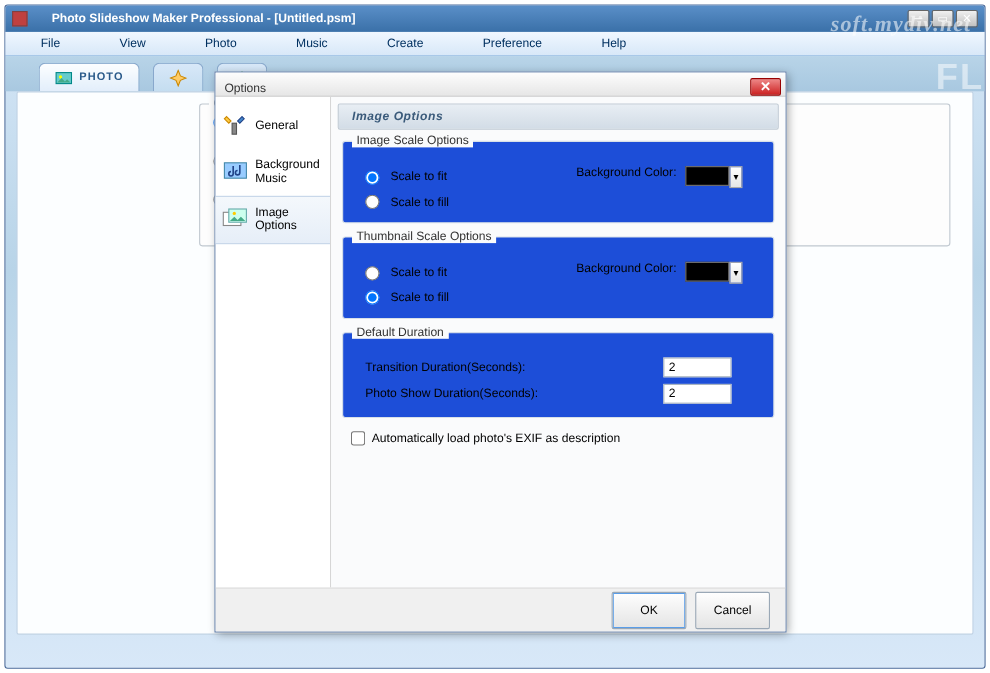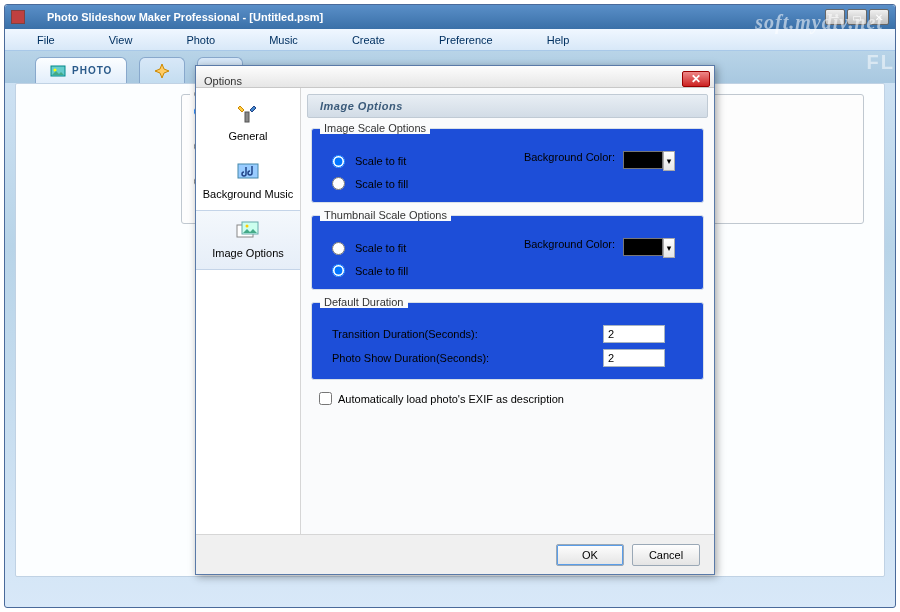--- a/index.html
+++ b/index.html
@@ -24,47 +24,47 @@
   .client { position: absolute; top: 78px; left: 10px; right: 10px; bottom: 30px; background: #fcfeff; border: 1px solid #c0d2e4; border-radius: 2px; }
 
   .fieldset-bg { position:absolute; left:165px; top:10px; right:20px; height:130px; border:1px solid #c0c8d0; border-radius:3px; background:#fdfdfd; }
   .fieldset-legend { position:absolute; left:8px; top:-7px; background:#fdfdfd; padding:0 4px; color:#333; }
 
   .radio-row { display:flex; align-items:center; gap:6px; margin:10px 0 0 12px; }
 
   .statusbar { position:absolute; left:0; right:0; bottom:0; height:20px; padding:3px 8px; color:#003060; background:linear-gradient(#e4f0fa,#d4e6f6);}
 
   .watermark { position:absolute; top:6px; right:12px; color:rgba(255,255,255,.55); font-family:Georgia,serif; font-size:20px; font-style:italic; font-weight:bold; letter-spacing:1px; pointer-events:none; }
-  .watermark-fl { position:absolute; top:46px; right:0; color:rgba(255,255,255,.5); font-family:Arial; font-size:20px; font-weight:bold; letter-spacing:2px; pointer-events:none; }
+  .watermark-fl { position:absolute; top:46px; right:0; color:rgba(255,255,255,.5); font-family:Arial; font-size:33px; font-weight:bold; letter-spacing:2px; pointer-events:none; }
 
   
   .dialog { position:absolute; left:195px; top:65px; width:520px; height:510px; background:#f0f0f0; border:1px solid #5a7aa8; box-shadow:2px 2px 8px rgba(0,0,0,.35); }
   .dialog-titlebar { height:22px; background:linear-gradient(#fdfdfd,#e6e6e6); border-bottom:1px solid #c8c8c8; display:flex; align-items:flex-end; padding:0 4px 0 8px; }
   .dialog-title { flex:1; color:#333; }
   .dialog-close { width:28px; height:16px; background:linear-gradient(#e88,#c22); border:1px solid #900; border-radius:2px; display:flex; align-items:center; justify-content:center; color:#fff; font-weight:bold; font-size:12px; line-height:1; }
   .dialog-body { display:flex; height:446px; }
   .nav { width:105px; background:#fff; border-right:1px solid #d6d6d6; display:flex; flex-direction:column; padding-top:6px; }
-  .nav-item { display:flex; flex-direction:column; align-items:center; padding:8px 4px 10px; gap:4px; }
+  .nav-item { display:flex; flex-direction:row; align-items:center; padding:8px 4px 10px; gap:4px; }
   .nav-item.active { background:linear-gradient(#f4f8fc,#e6eef8); border-top:1px solid #c4d4e8; border-bottom:1px solid #c4d4e8; }
   .nav-icon { width:28px; height:24px; display:flex; align-items:center; justify-content:center; }
   .nav-icon svg{width:28px;height:24px;}
   .content { flex:1; background:#fafbfc; }
   .panel-header { height:24px; margin:6px 6px 10px; background:linear-gradient(#e8eef4,#d2dce6); border:1px solid #c0cad4; border-radius:2px; display:flex; align-items:center; padding-left:12px; color:#3a5a7a; font-style:italic; font-weight:bold; letter-spacing:.5px; }
   .section { margin:0 10px 12px; border:1px solid #d8e0e8; border-radius:3px; background:#1d4ed8; position:relative; padding:16px 10px 12px; }
   .section-title { position:absolute; left:8px; top:-7px; background:#fafbfc; padding:0 4px; color:#333; }
   .row { display:flex; align-items:center; margin:6px 0 0 10px; gap:10px; }
   .row .right { margin-left:auto; display:flex; gap:8px; margin-right:18px; }
   .color-swatch { width:40px; height:18px; background:#000; border:1px solid #777; }
   .color-dd { width:12px; height:20px; border:1px solid #aaa; background:linear-gradient(#fff,#e6e6e6); display:flex; align-items:center; justify-content:center; font-size:9px; }
 
   .numfield { width:62px; height:18px; border:1px solid #a8b4c0; padding:2px 4px; background:#fff; }
 
   .checkbox-row { margin:8px 0 0 18px; display:flex; align-items:center; gap:6px; }
   .dialog-buttons { height:40px; border-top:1px solid #d6d6d6; display:flex; justify-content:flex-end; align-items:center; gap:8px; padding-right:14px; background:#f0f0f0; }
-  .btn { min-width:68px; height:22px; background:linear-gradient(#fefefe,#e4e4e4); border:1px solid #9aa8b6; border-radius:2px; display:flex; align-items:center; justify-content:center; }
+  .btn { min-width:68px; height:34px; background:linear-gradient(#fefefe,#e4e4e4); border:1px solid #9aa8b6; border-radius:2px; display:flex; align-items:center; justify-content:center; }
   .btn.primary { box-shadow:0 0 0 1px #5a9de8 inset; }
 
   input[type=radio]{ margin:0; }
   input[type=checkbox]{ margin:0; }
 </style>
 </head>
 <body>
 
 <div class="main-window">
   <div class="titlebar">

